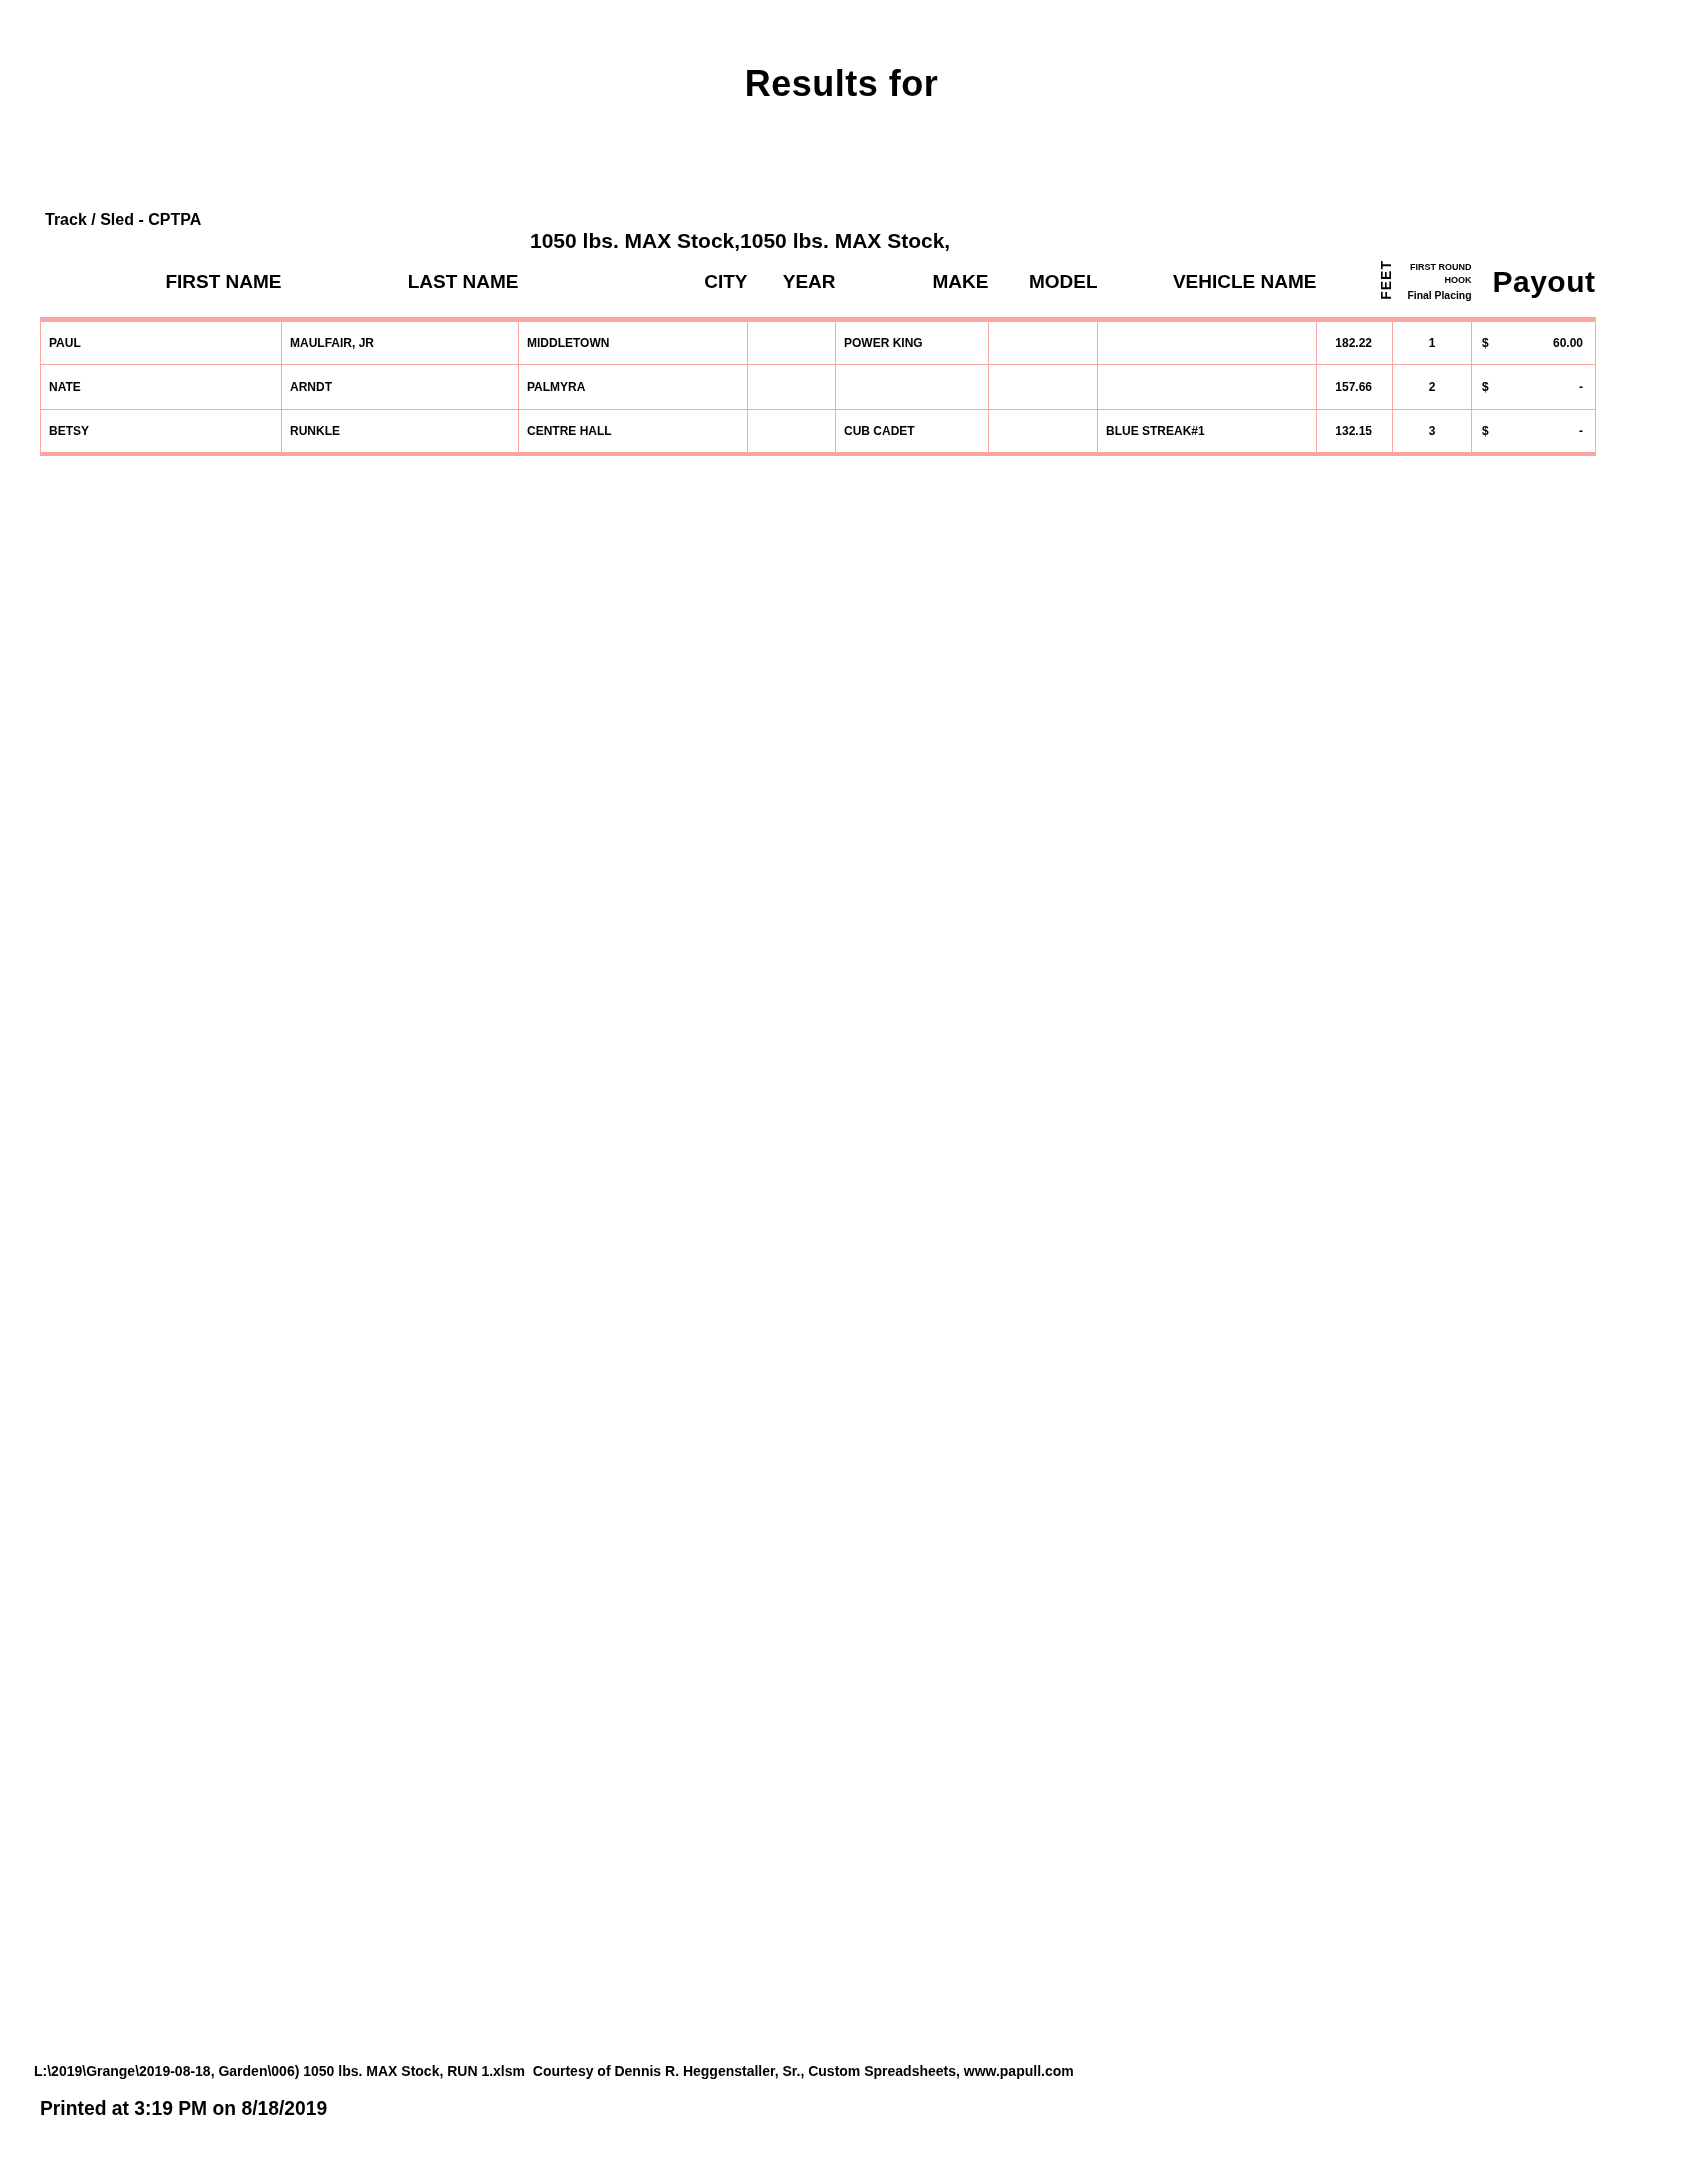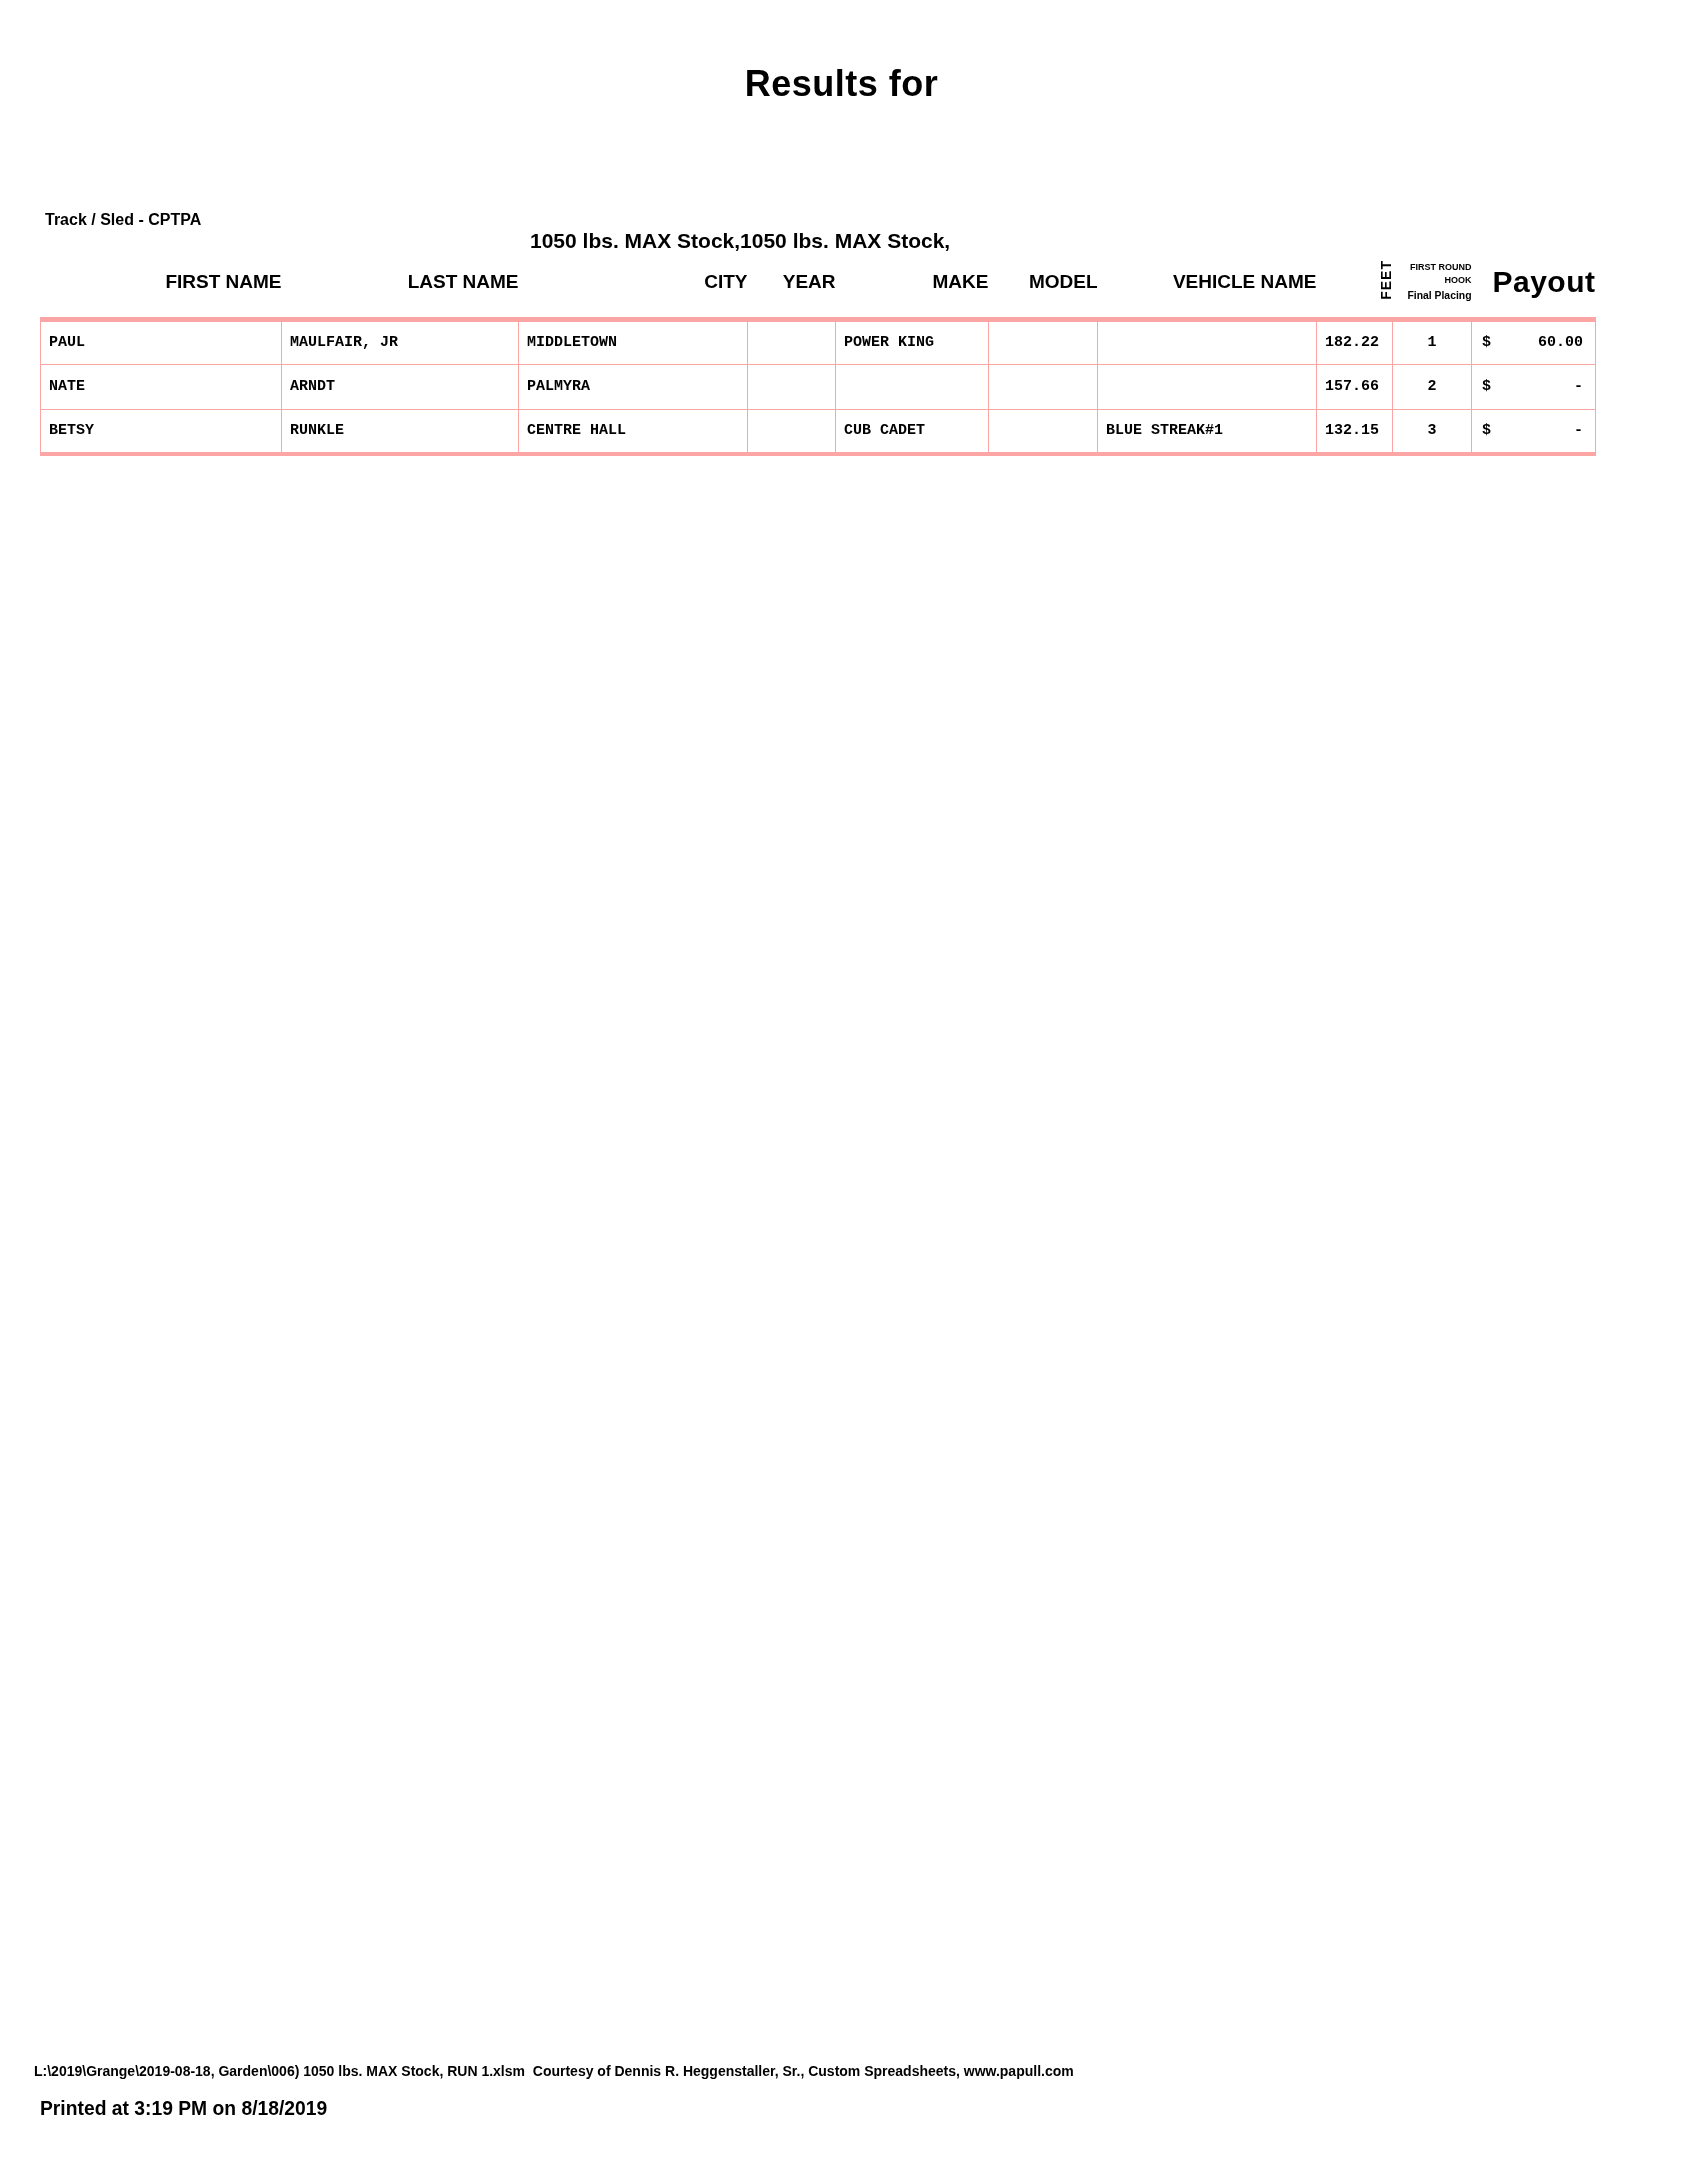--- a/index.html
+++ b/index.html
@@ -46,22 +46,22 @@
     writing-mode: vertical-rl; transform: rotate(180deg);
     font-size: 14px; font-weight: bold; letter-spacing: 1px; line-height: 1;
   }
   th.hook-th { font-size: 9px; line-height: 1.5; }
   th.hook-th .hook-l3 { font-size: 10.4px; }
   th.payout-th { font-size: 30px; letter-spacing: 0.5px; }
 
   tbody td {
     border: 1px solid #fca5a5;
     height: 45px; vertical-align: middle;
-    font-size: 15px; font-weight: bold;
-    padding: 0 6px 0 8px; overflow: hidden; font-family: Liberation Mono, monospace;
+    font-size: 12px; font-weight: bold;
+    padding: 0 6px 0 8px; overflow: hidden;
   }
   tbody tr:first-child td { border-top-width: 5px; }
   tbody tr:last-child td { border-bottom-width: 4px; }
 
   td.c-feet { text-align: right; padding-right: 20px; }
   td.c-hook { text-align: center; padding: 0; }
   td.c-payout { padding: 0 12px 0 10px; }
   td.c-payout .pay-wrap { display: flex; justify-content: space-between; align-items: center; }
 
   .footer1 {

